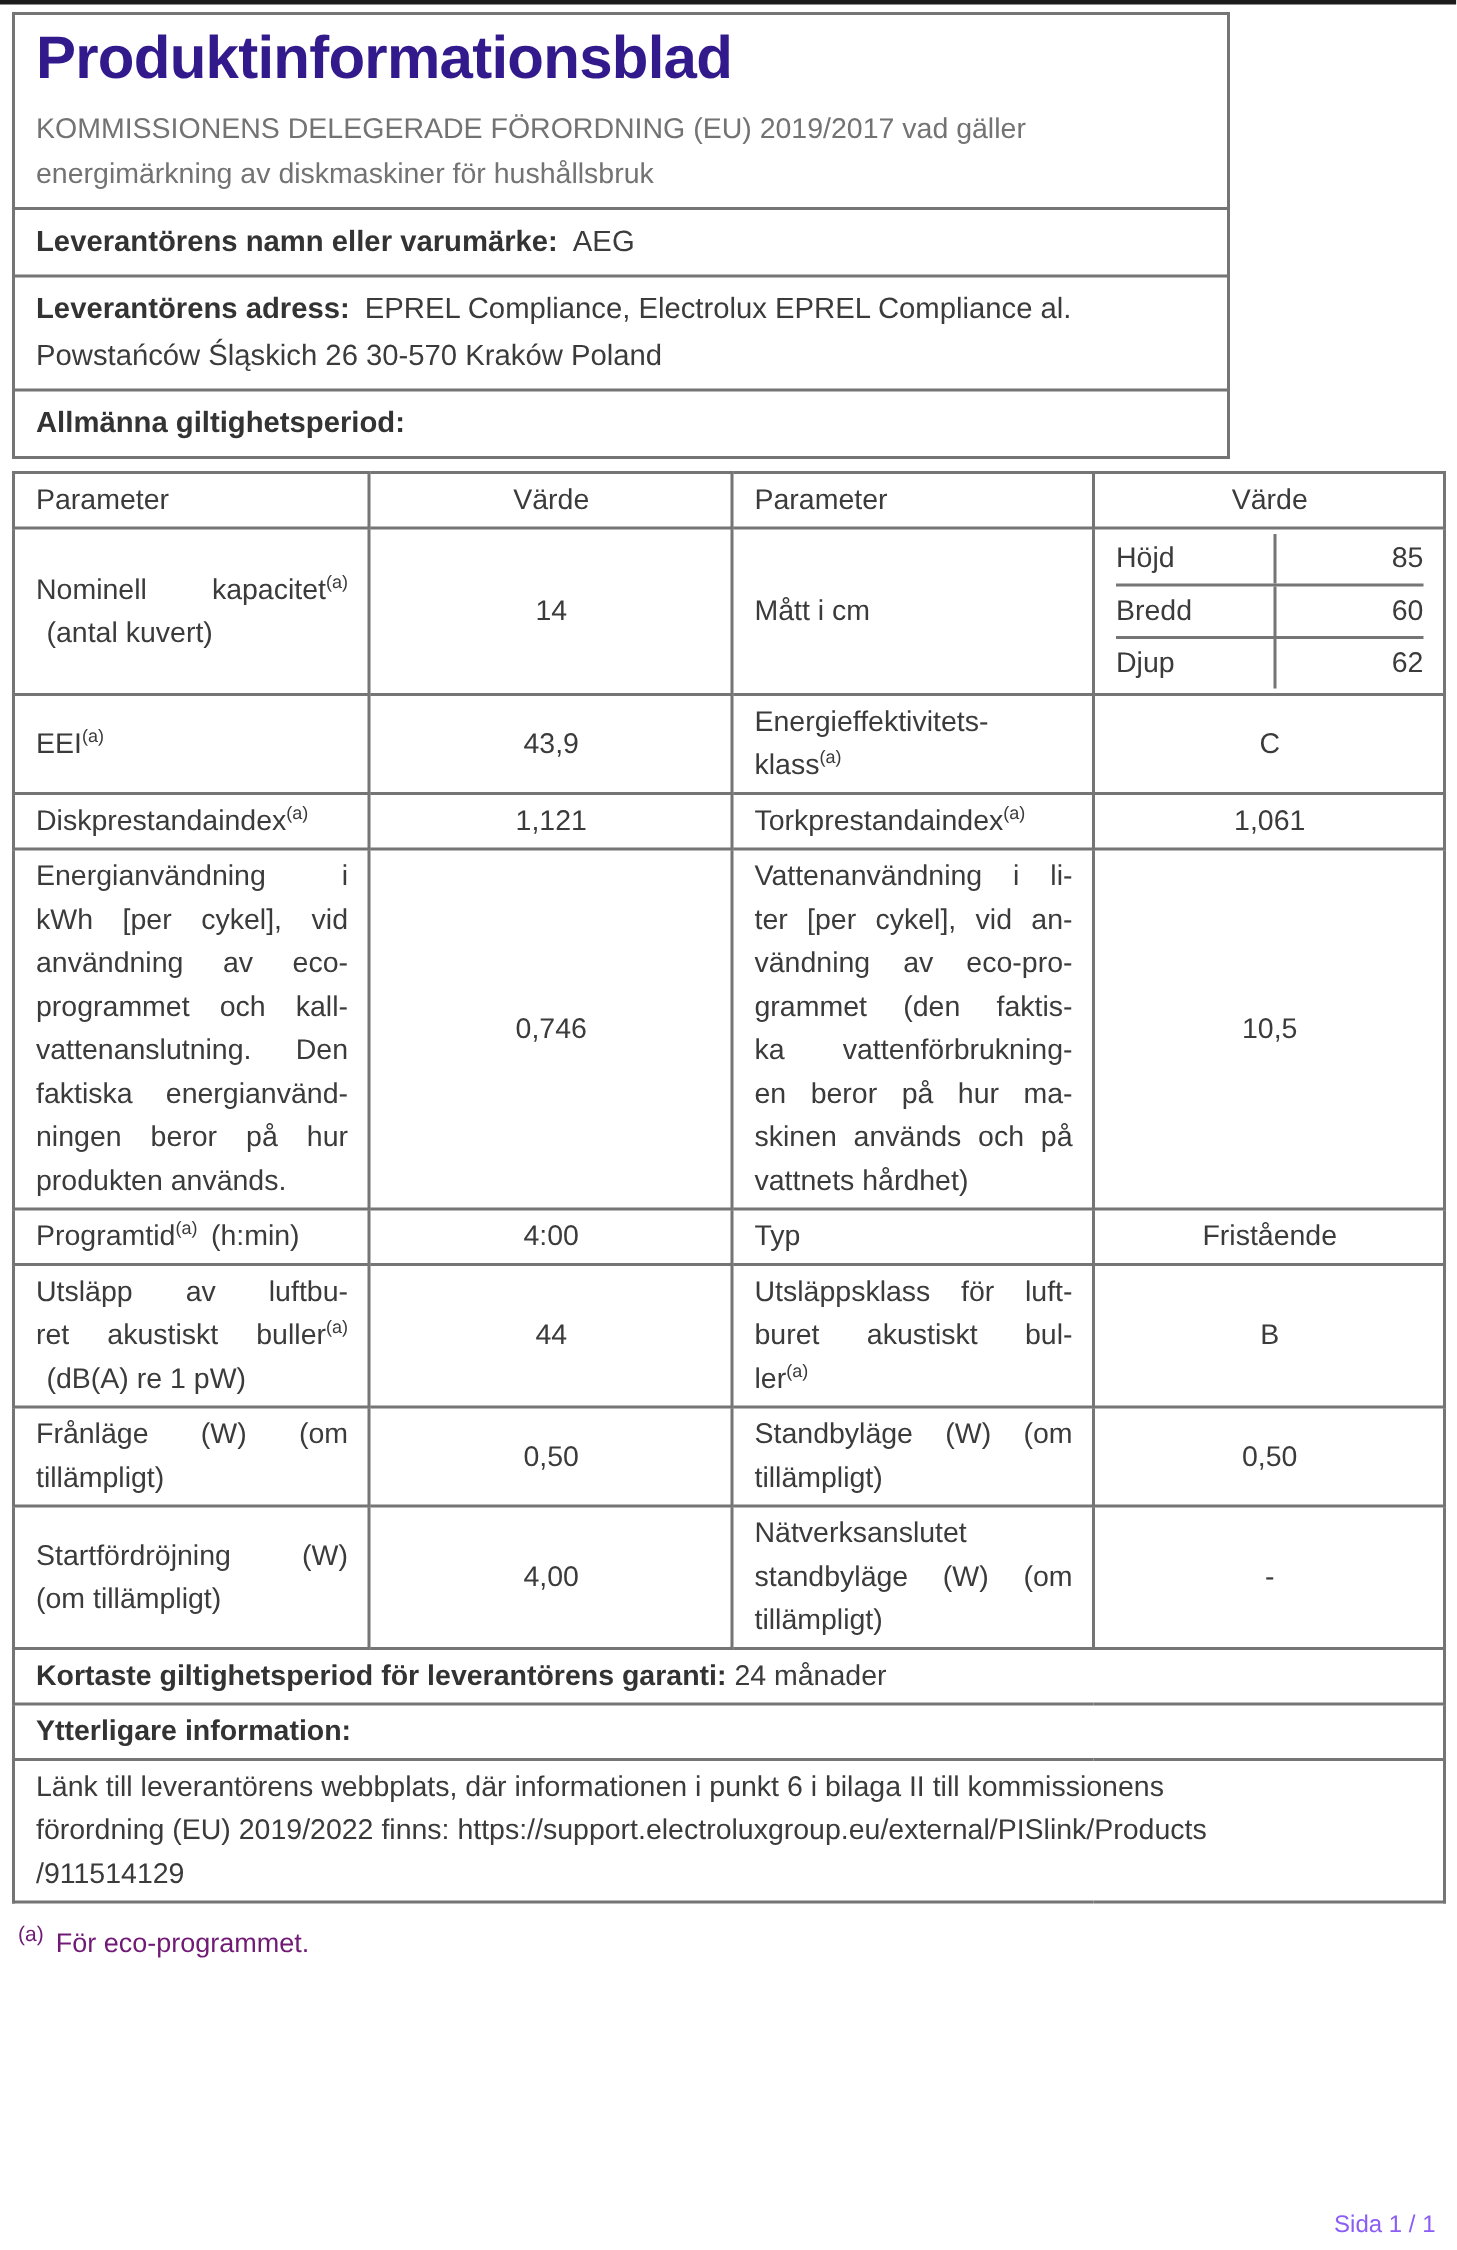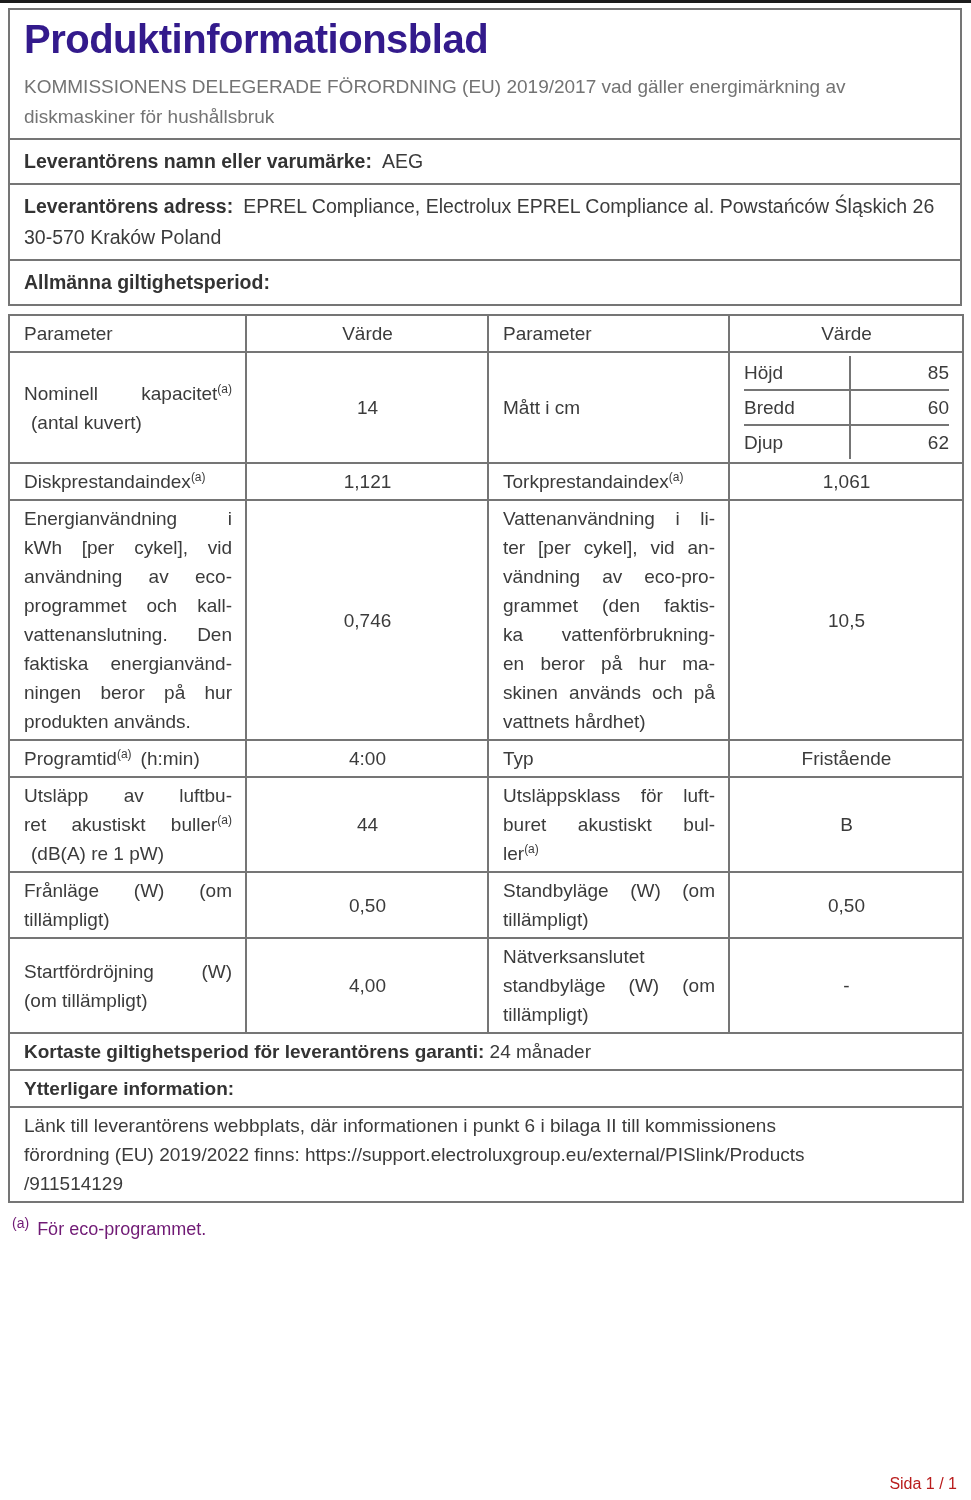--- a/index.html
+++ b/index.html
@@ -14,21 +14,21 @@
     padding: 5px 8px;
     overflow: hidden;
   }
   .topline {
     position: absolute; top: 0; left: 0; right: 0;
     height: 3px; background: #1c1c1c;
   }
 
   
   .stack {
-    width: 954px;
+    width: 812px;
     border: 2px solid #757575;
     margin-top: 3px;
   }
   .stack .box { border-top: 2px solid #757575; padding: 6px 14px; font-size: 19.5px; line-height: 31px; }
   .stack .box:first-child { border-top: none; }
   .title-box { padding: 10px 14px 12px 14px; }
   h1.doc-title {
     margin: 0 0 10px 0;
     font-size: 40px;
     line-height: 46px;
@@ -76,21 +76,21 @@
   td.linkrow { padding: 8px 14px; line-height: 30.5px; }
 
   
   .footnote { margin: 16px 0 0 4px; font-size: 18px; color: #701a75; }
   .footnote sup { font-size: 14px; margin-right: 8px; }
   .pagenum {
     position: absolute;
     right: 14px;
     bottom: 7px;
     font-size: 16px;
-    color: #b91c1c;
+    color: #8b5cf6;
   }
 </style>
 </head>
 <body>
 
 <div class="page">
   <div class="topline"></div>
 
   <section class="stack">
     <div class="box title-box">
@@ -140,20 +140,29 @@
           <span class="dn">Bredd</span>
               <span class="dv">60</span>
         </div>
         <div class="dimrow">
           <span class="dn">Djup</span>
               <span class="dv">62</span>
         </div>
       </td>
     </tr>
 
+    <tr>
+      <td><span>EEI</span><sup>(a)</sup></td>
+      <td class="center">43,9</td>
+      <td>
+        <div>Energieffektivitets-</div>
+        <div><span>klass</span><sup>(a)</sup></div>
+      </td>
+      <td class="center">C</td>
+    </tr>
 
     <tr>
       <td><span>Diskprestandaindex</span><sup>(a)</sup></td>
       <td class="center">1,121</td>
       <td><span>Torkprestandaindex</span><sup>(a)</sup></td>
       <td class="center">1,061</td>
     </tr>
 
     <tr>
       <td>

